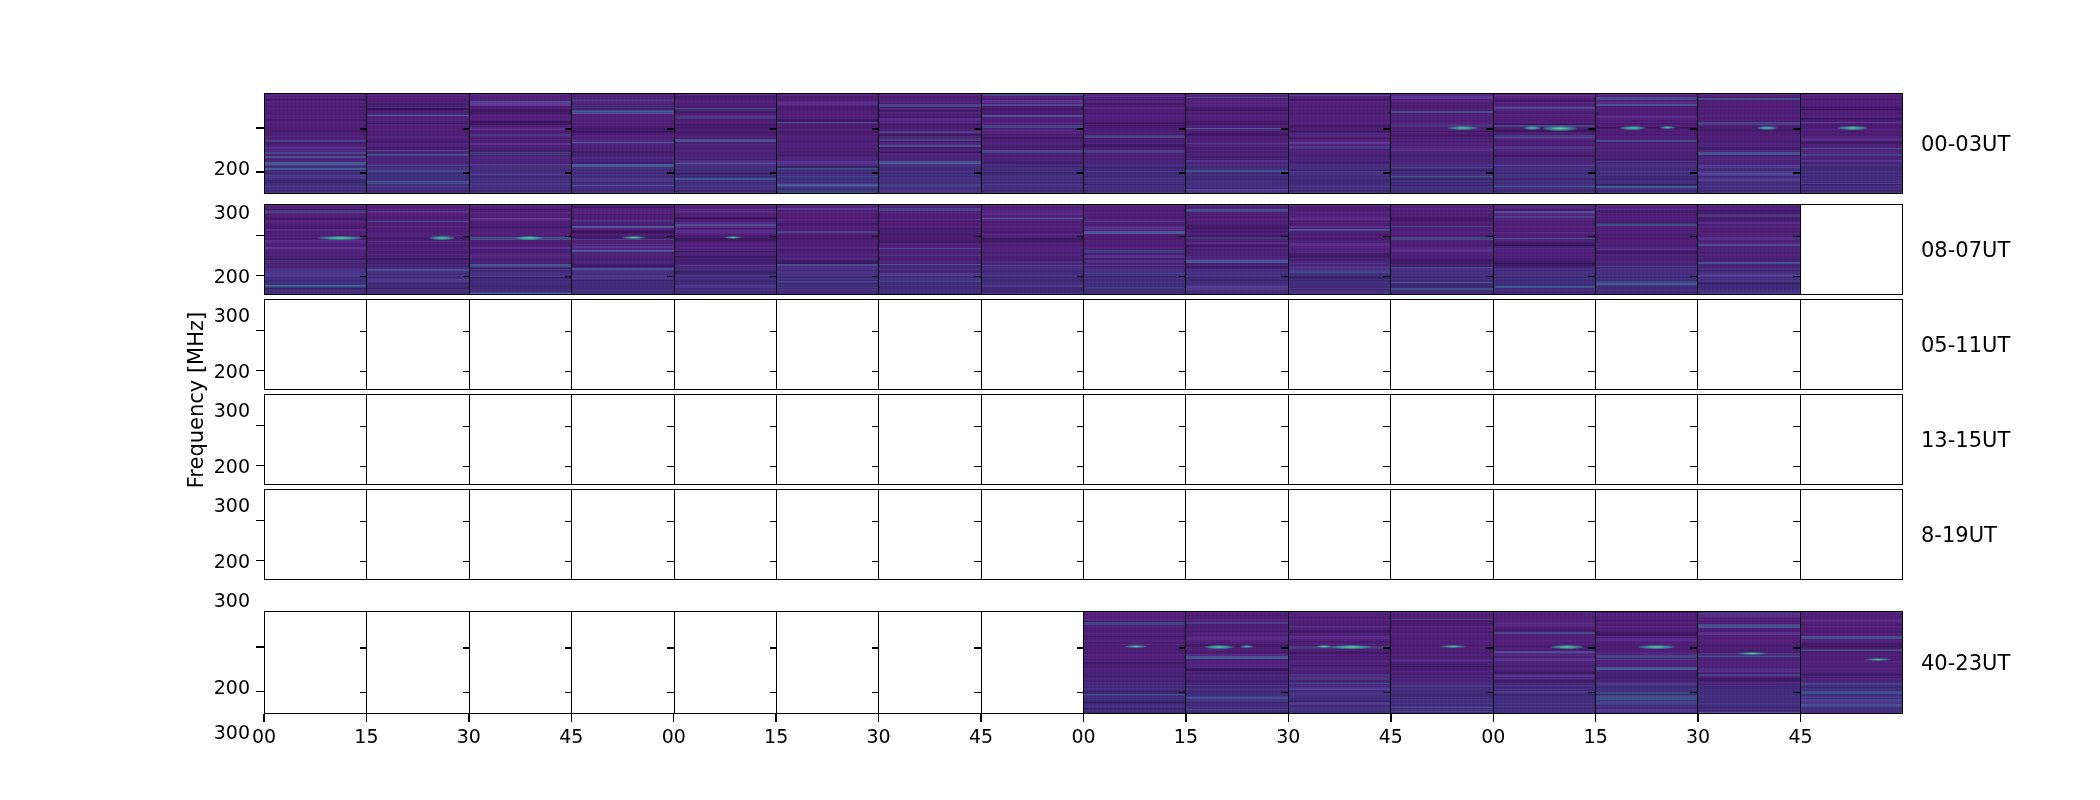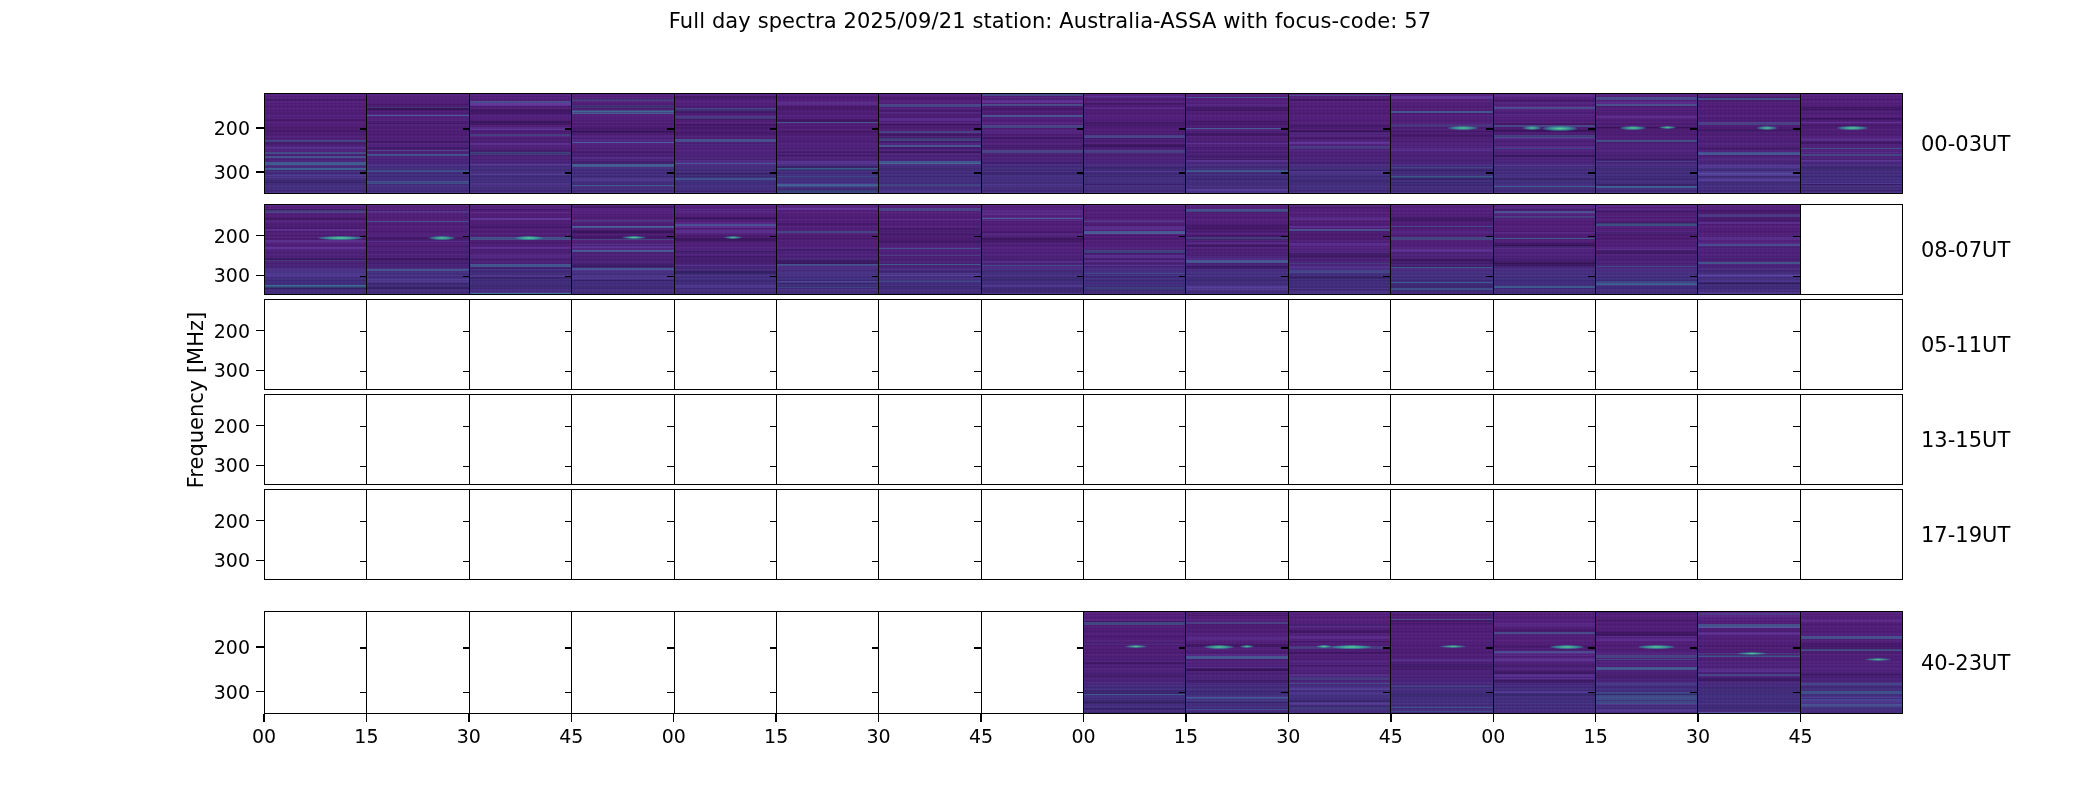--- a/index.html
+++ b/index.html
@@ -117,20 +117,21 @@
     width:7px;
   }
   .yticklabel{
     position:absolute;
     right:0;
     transform:translateY(-50%);
     font-size:19px;
     color:#000000;
     text-align:right;
     white-space:nowrap;
+    margin-top:40px;
   }
   .rowlabel{
     position:absolute;
     left:1921px;
     transform:translateY(-50%);
     font-size:21px;
     color:#000000;
     white-space:nowrap;
   }
 
@@ -151,21 +152,20 @@
     font-size:19px;
     color:#000000;
     white-space:nowrap;
   }
 </style>
 </head>
 <body>
 
 <div id="figure">
 
-  <div id="fig-title">Full day spectra 2025/09/21 station: Australia-ASSA with focus-code: 57</div>
 
   <div id="ylabel">Frequency [MHz]</div>
 
   <div id="rows-container">
       <div class="prow" style="top: 93px; height: 101px;">
         <div class="cellwrap">
           <div class="cell">
             <div class="spec">
               <div class="band" style="top: 87.2969%; height: 2.21293px; background: rgba(35, 10, 65, 0.286);"></div>
               <div class="band" style="top: 35.8372%; height: 2.63934px; background: rgba(35, 10, 65, 0.165);"></div>
@@ -1436,21 +1436,21 @@
       <div class="yticklabel" style="left: 202px; width: 48px; top: 691.609px;">300</div>
       <div class="ytick" style="position: absolute; left: 256px; top: 646.126px;"></div>
       <div class="yticklabel" style="left: 202px; width: 48px; top: 646.826px;">200</div>
     </div>
 
   <div id="row-labels">
       <div class="rowlabel" style="top: 143.5px;">00-03UT</div>
       <div class="rowlabel" style="top: 249.5px;">08-07UT</div>
       <div class="rowlabel" style="top: 344.5px;">05-11UT</div>
       <div class="rowlabel" style="top: 439.5px;">13-15UT</div>
-      <div class="rowlabel" style="top: 534.5px;">17-19UT</div>
+      <div class="rowlabel" style="top: 534.5px;">8-19UT</div>
       <div class="rowlabel" style="top: 662.5px;">40-23UT</div>
     </div>
 
   <div id="xaxis">
       <div class="xtick" style="left: -0.7px;"></div>
       <div class="xticklabel" style="left: 0px;">00</div>
       <div class="xtick" style="left: 101.737px;"></div>
       <div class="xticklabel" style="left: 102.438px;">15</div>
       <div class="xtick" style="left: 204.175px;"></div>
       <div class="xticklabel" style="left: 204.875px;">30</div>

